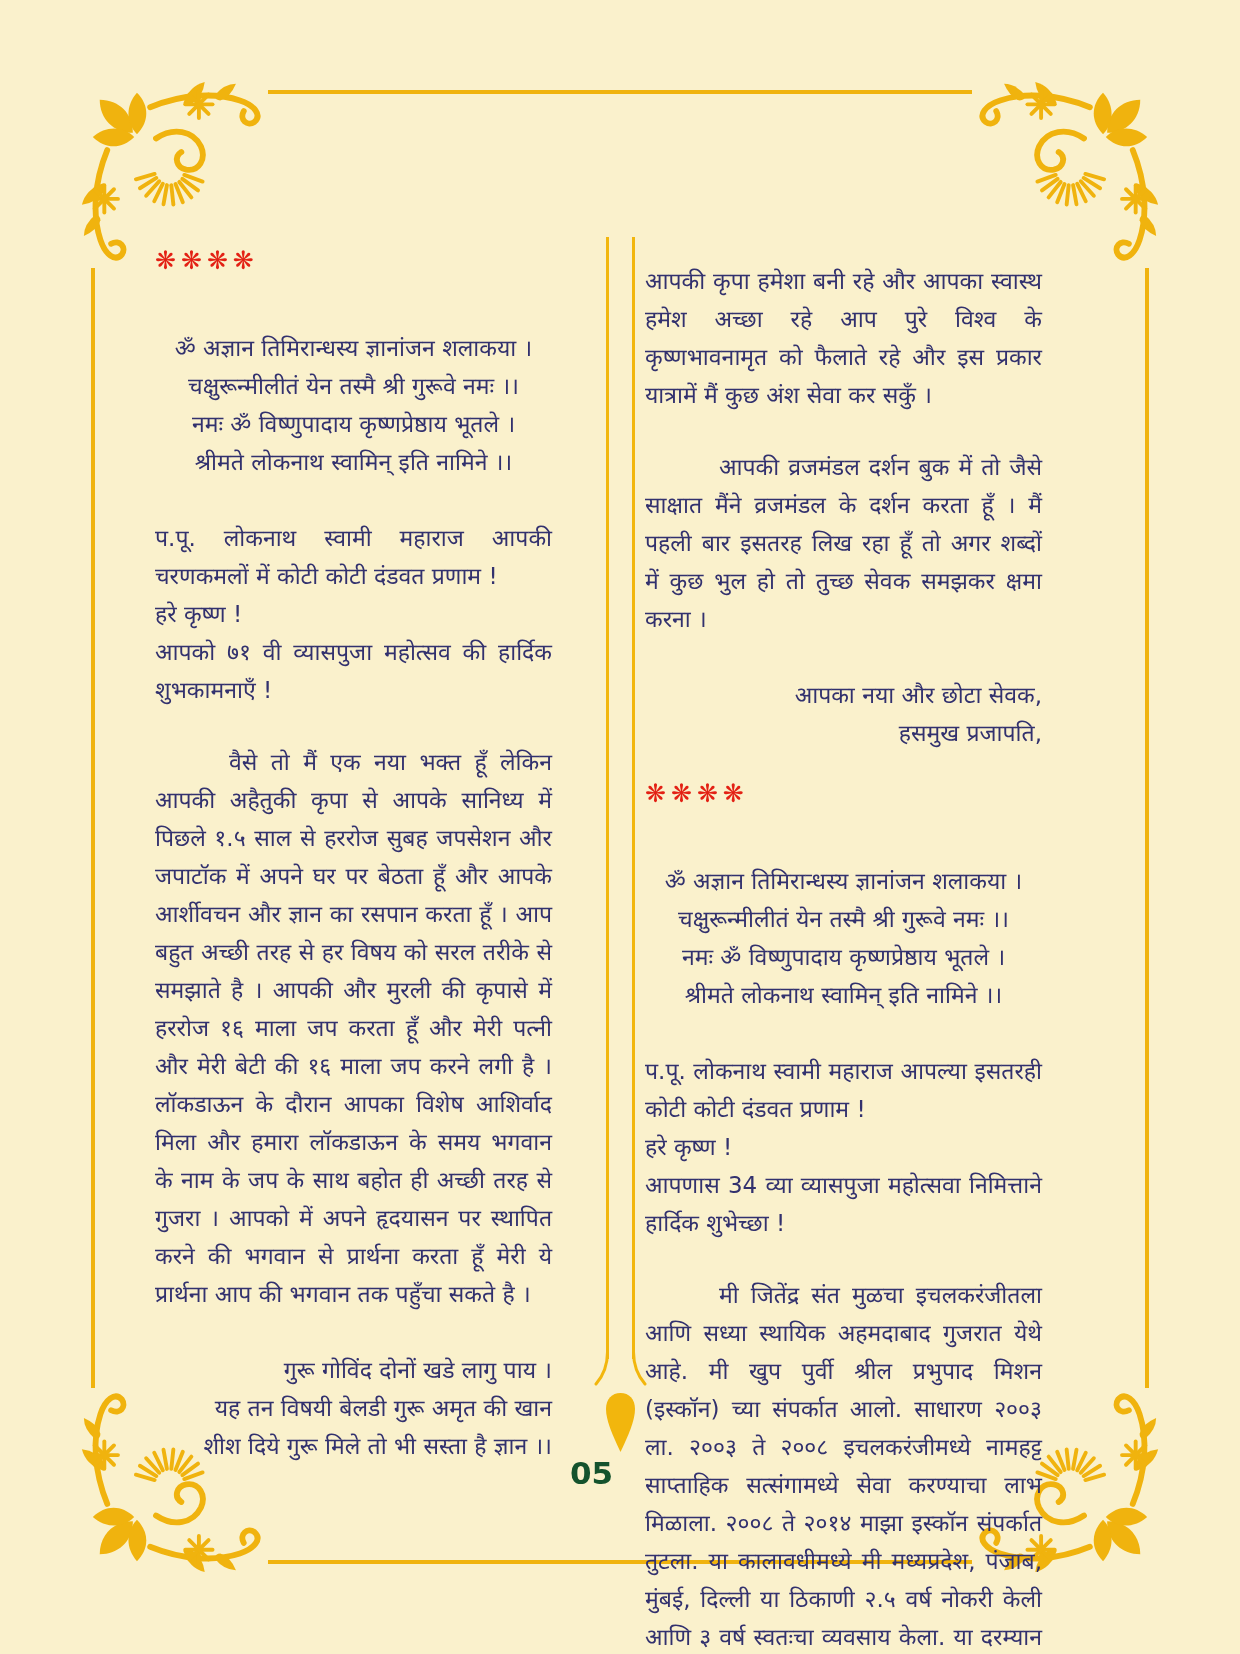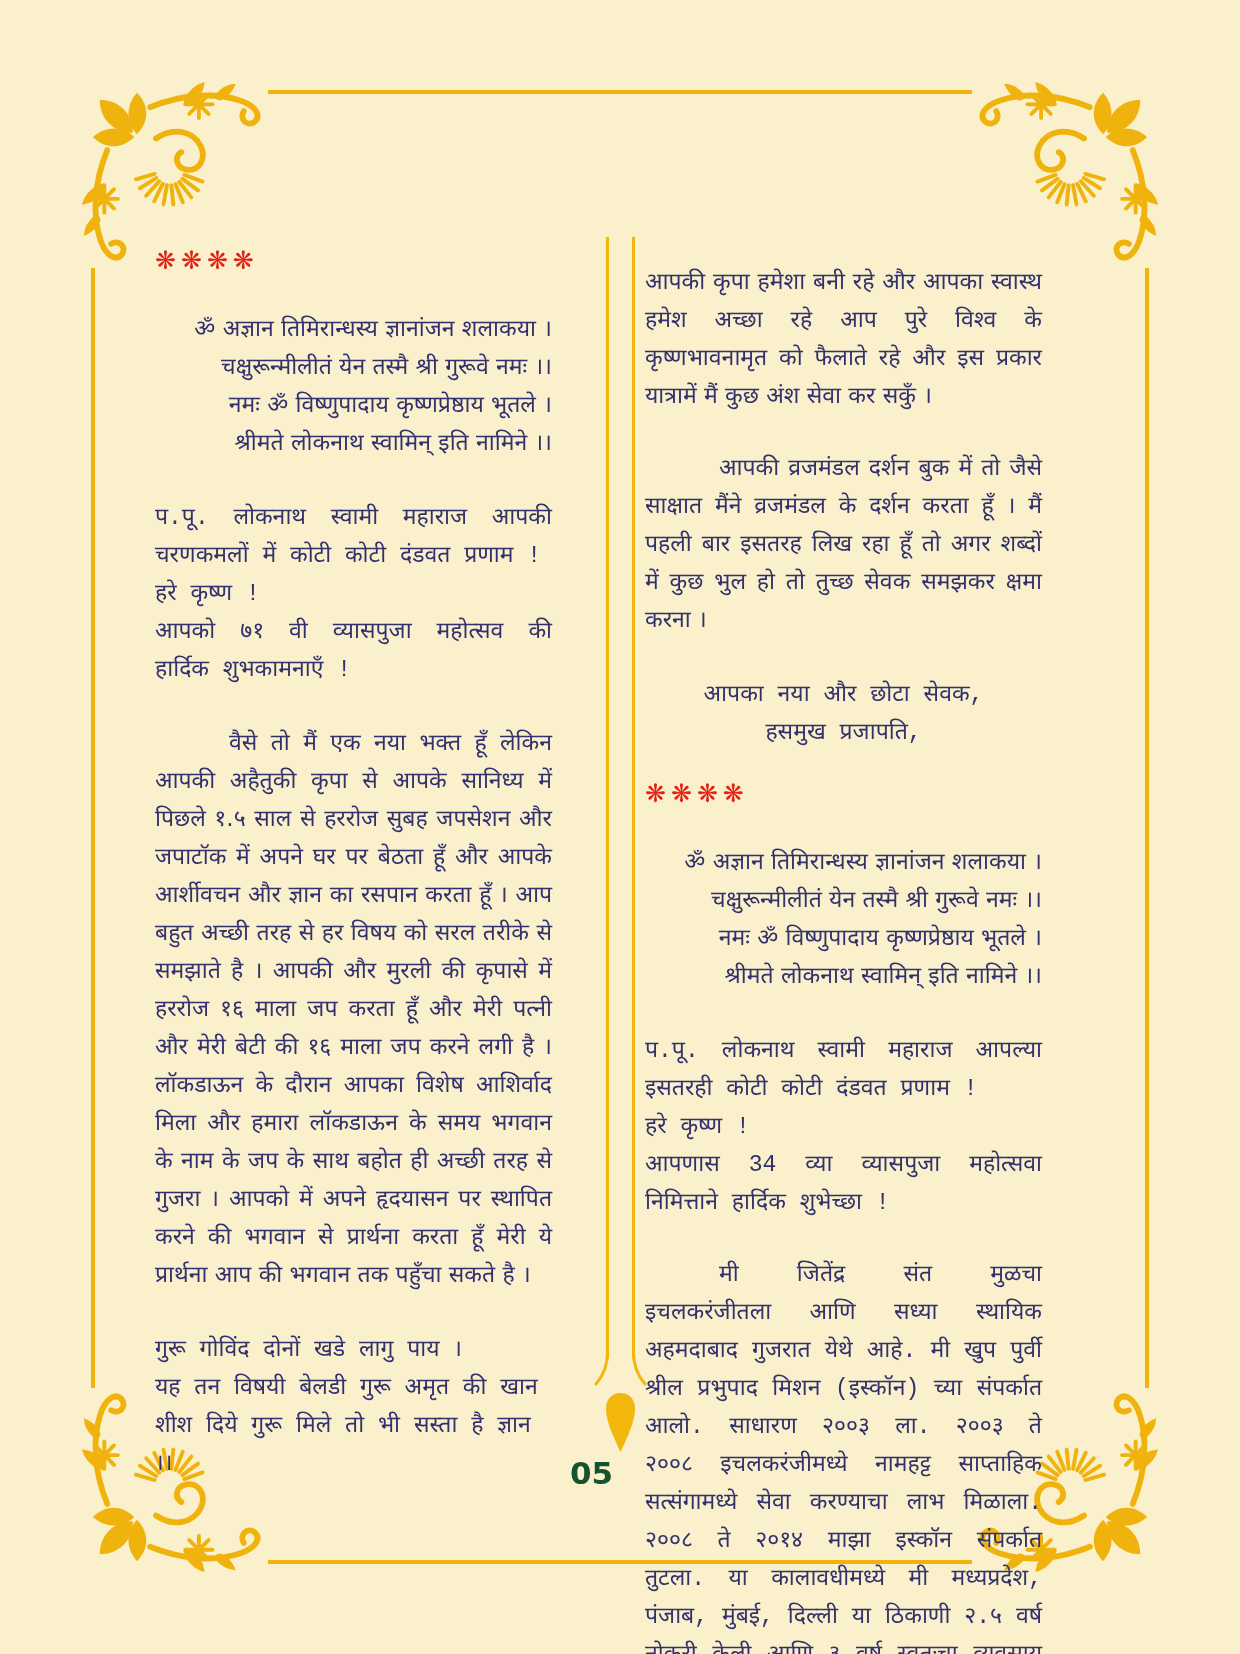--- a/index.html
+++ b/index.html
@@ -45,27 +45,27 @@
   .col--right { left: 645px; top: 262px; }
 
   .stars {
     color: #E32114;
     font-size: 25px;
     line-height: 32px;
     letter-spacing: 5px;
     font-weight: bold;
     text-align: left;
   }
-  .shloka { text-align: right; margin-top: 32px; }
-  .block  { margin-top: 38px; font-family: Liberation Mono, monospace; }
+  .shloka { text-align: center; margin-top: 52px; }
+  .block  { margin-top: 38px; }
   .block--tight { margin-top: 26px; }
   .no-gap { margin-top: 0; }
   .indent { text-indent: 74px; margin-top: 34px; }
-  .verse  { text-align: left; }
-  .sig    { text-align: center; }
+  .verse  { text-align: right; }
+  .sig    { text-align: right; }
 
   .pagenum {
     position: absolute;
     left: 570px; top: 1455px; width: 101px;
     text-align: left;
     color: #14532d;
     font-size: 31px;
     font-weight: bold;
   }
 </style>

